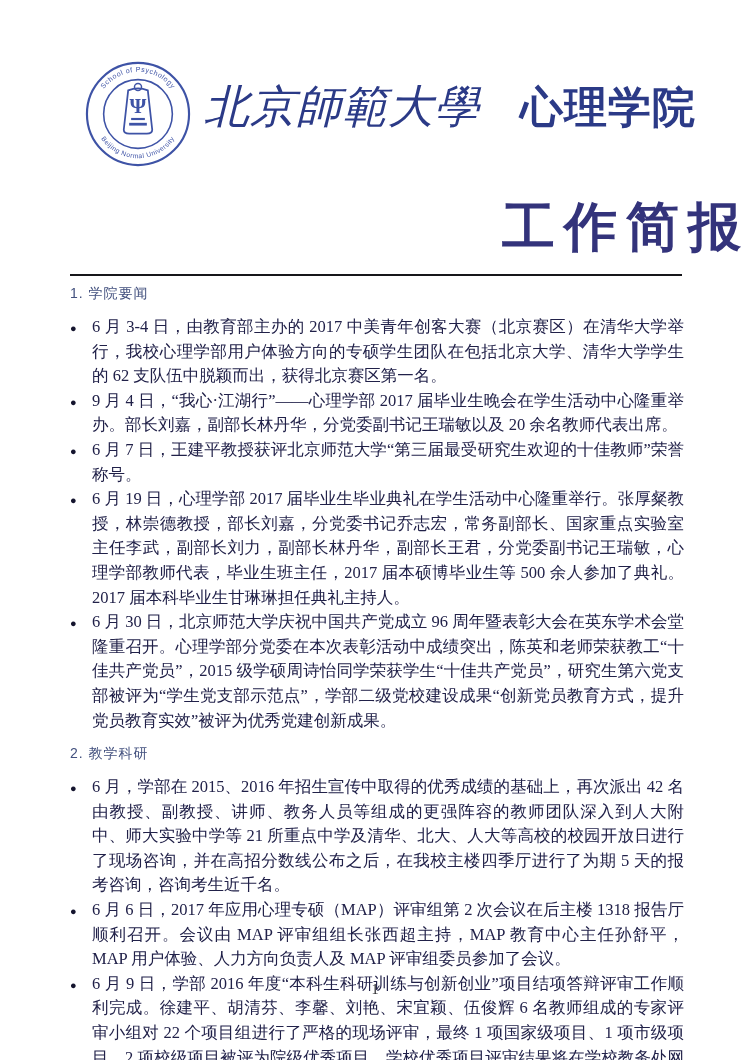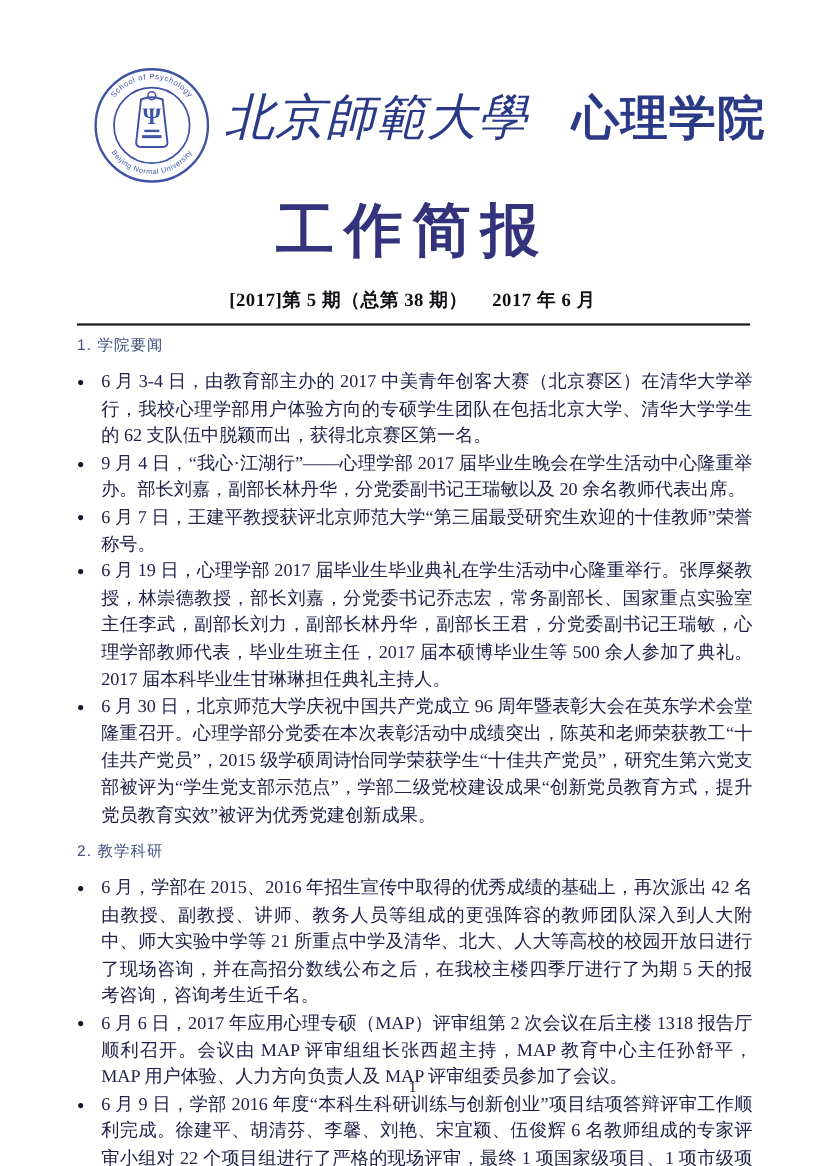--- a/index.html
+++ b/index.html
@@ -35,22 +35,22 @@
   }
   .org-name .bold {
     font-family: "Liberation Sans", "DejaVu Sans", sans-serif;
     font-weight: 900;
     font-size: 43px;
     letter-spacing: 1px;
     color: #2b3a87;
     padding-left: 40px;
   }
   .doc-title {
-    margin-top: 6px;
-    text-align: center;
+    margin-top: 24px;
+    text-align: right;
     font-size: 53px;
     font-weight: 700;
     letter-spacing: 9px;
     color: #33337b;
     font-family: "Liberation Serif", "DejaVu Serif", serif;
   }
   .issue-line {
     margin-top: 15px;
     text-align: center;
     font-size: 17px;
@@ -129,21 +129,20 @@
         <rect x="46" y="64" width="18" height="2.8" fill="#3e53a6"></rect>
       </g>
     </svg>
     <div class="org-name">
       <span class="script">北京師範大學</span><span class="bold">心理学院</span>
     </div>
   </div>
 
   <div class="doc-title">工作简报</div>
 
-  <div class="issue-line">[2017]第 5 期（总第 38 期）　 2017 年 6 月</div>
 
   <div class="rule"></div>
 
   <div class="content">
 
     <div class="section-1">
       <div class="section-heading">1. 学院要闻</div>
 
       <div class="bullet-item">
         <span class="bullet-dot">●</span>

